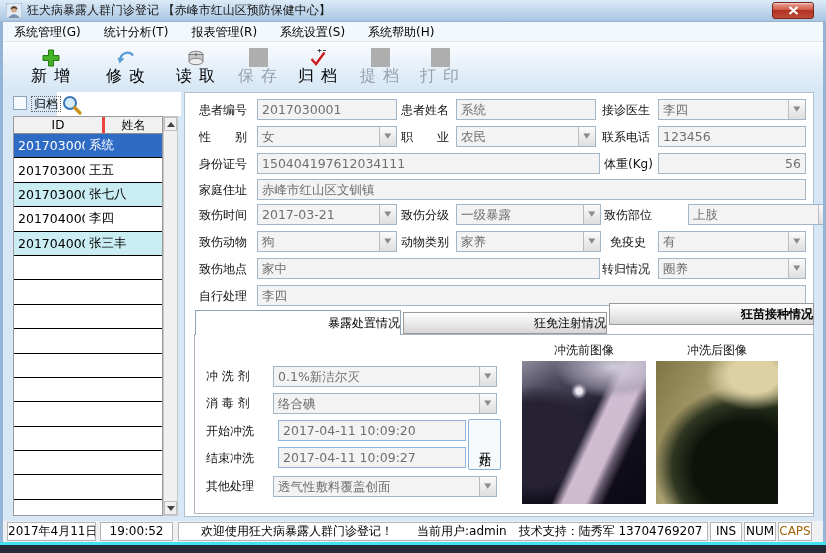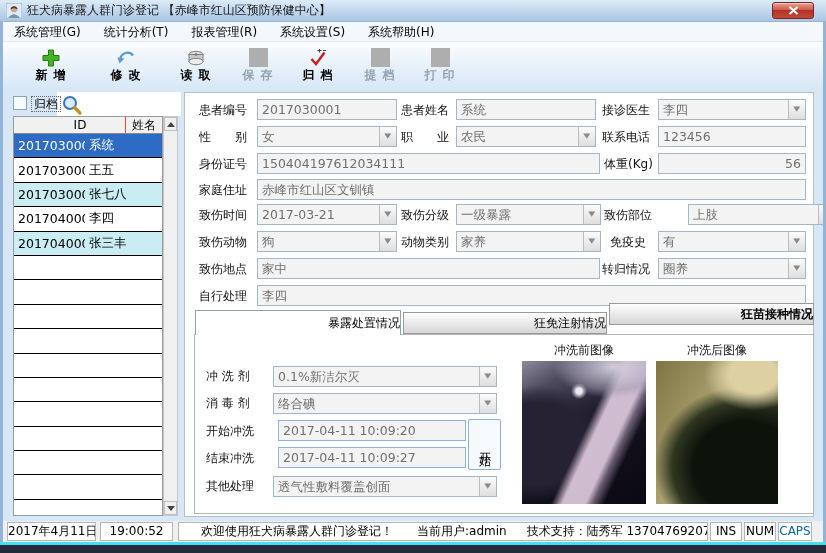--- a/index.html
+++ b/index.html
@@ -25,33 +25,33 @@
   
   .menubar{position:absolute;left:3px;top:22px;width:820px;height:20px;background:#f3f8fd;
     border-bottom:1px solid #dde8f2;display:flex;align-items:flex-end;padding-left:8px;gap:17px;}
   .menu-item{padding:0 3px;white-space:nowrap;cursor:default;}
   
   .toolbar{position:absolute;left:3px;top:42px;width:820px;height:48px;
     background:linear-gradient(#fbfdfe,#e9f2fa 45%,#d6e7f5);}
   .tbtn{position:absolute;top:5px;width:56px;height:39px;display:flex;flex-direction:column;
     align-items:center;justify-content:flex-start;}
   .ticon{height:21px;display:flex;align-items:center;justify-content:center;}
-  .tlabel{font-size:12px;letter-spacing:1px;white-space:pre;line-height:15px;font-weight:bold;}
+  .tlabel{font-size:16px;letter-spacing:1px;white-space:pre;line-height:15px;}
   .tlabel.dis{color:#95a1ad;}
   .gray-block{width:19px;height:19px;background:#aeaeae;display:inline-block;}
   
   .search-area{position:absolute;left:57px;top:92px;width:124px;height:24px;background:#ffffff;}
   .chk{position:absolute;left:13px;top:96px;width:14px;height:14px;border:1px solid #8aa4c0;background:#f6fafc;}
   .chk-label{position:absolute;left:31px;top:96px;border:1px dotted #666;padding:0 2px;line-height:14px;}
   .mag-btn{position:absolute;left:60px;top:93px;width:23px;height:23px;display:flex;align-items:center;justify-content:center;}
   .ptable{position:absolute;left:13px;top:116px;width:150px;height:400px;background:#fff;
     border:1px solid #9a9a9a;overflow:hidden;}
   .thead{display:flex;height:17px;background:#f1f1f1;border-bottom:1px solid #8a8a8a;}
   .th{line-height:16px;text-align:center;font-size:12px;}
-  .th-id{width:91px;border-right:1px solid #ef4444;margin-left:21px;}
+  .th-id{width:91px;border-right:3px solid #ef4444;}
   .th-name{flex:1;}
   .trow{display:flex;height:24.4px;border-bottom:1px solid #000;background:#fff;align-items:center;font-size:12.5px;}
   .trow .c-id{width:71px;padding-left:4px;white-space:nowrap;overflow:hidden;}
   .trow .c-nm{flex:1;padding-left:4px;white-space:nowrap;overflow:hidden;}
   .trow.selected{background:#2e6bc5;color:#fff;}
   .trow.archived{background:#c9edf2;}
   .vscroll{position:absolute;left:163px;top:116px;width:15px;height:400px;background:#f0f0f0;border:1px solid #c6c6c6;}
   .sbtn{position:absolute;left:0;width:13px;height:14px;background:#f0f0f0;border:1px solid #c0c0c0;
     display:flex;align-items:center;justify-content:center;}
   .tri-up{width:0;height:0;border-left:4px solid transparent;border-right:4px solid transparent;border-bottom:5px solid #444;}
@@ -95,21 +95,21 @@
     background:
       radial-gradient(ellipse 70px 50px at 80% 10%, #ddd1a4 0 35%, rgba(0,0,0,0) 70%),
       radial-gradient(ellipse 105px 95px at 72% 74%, #0d130b 0 48%, rgba(26,36,19,.85) 68%, rgba(0,0,0,0) 85%),
       linear-gradient(120deg, #7e7444 0%, #9c9161 28%, #b3a878 48%, #4c4f30 74%, #15190e 100%);}
   
   .statusbar{position:absolute;left:3px;top:521px;width:820px;height:21px;background:#eef0f2;}
   .sb-box{position:absolute;top:1px;height:19px;border:1px solid #b5b5b5;background:#fff;
     line-height:17px;text-align:center;font-size:12px;white-space:nowrap;overflow:hidden;}
   .sb-msg{text-align:left;display:flex;align-items:center;}
   .sb-msg span{white-space:pre;}
-  .sb-dim{color:#0369a1;}
+  .sb-dim{color:#a16207;}
 </style>
 </head>
 <body>
 
 <div class="window">
 
   <div class="titlebar">
     <svg class="app-icon" width="16" height="16" viewBox="0 0 16 16">
       <rect width="16" height="16" rx="2" fill="#dfeaf4" stroke="#9ab2c8"></rect>
       <path d="M2 15 q6 -7.5 12 0 z" fill="#7a93ad"></path>
@@ -339,21 +339,21 @@
   <span class="lbl img-label" style="left:656px;width:122px;z-index:2">冲洗后图像</span>
   <div class="photo img-before" style="z-index:2"></div>
   <div class="photo img-after" style="z-index:2"></div>
 
   <div class="statusbar">
     <div class="sb-box" style="left:4px;width:89px">2017年4月11日</div>
     <div class="sb-box" style="left:97px;width:73px">19:00:52</div>
     <div class="sb-box sb-msg" style="left:175px;width:530px">
       <span style="margin-left:22px">欢迎使用狂犬病暴露人群门诊登记！</span>
       <span style="margin-left:24px">当前用户:admin</span>
-      <span style="margin-left:20px">技术支持：陆秀军 13704769207</span>
+      <span style="margin-left:12px">技术支持：陆秀军 13704769207</span>
     </div>
     <div class="sb-box" style="left:707px;width:32px">INS</div>
     <div class="sb-box" style="left:741px;width:32px">NUM</div>
     <div class="sb-box sb-dim" style="left:775px;width:34px">CAPS</div>
   </div>
 
   <div class="side-border-l"></div>
   <div class="side-border-r"></div>
   <div class="stripe-cyan"></div>
   <div class="stripe-navy"></div>

